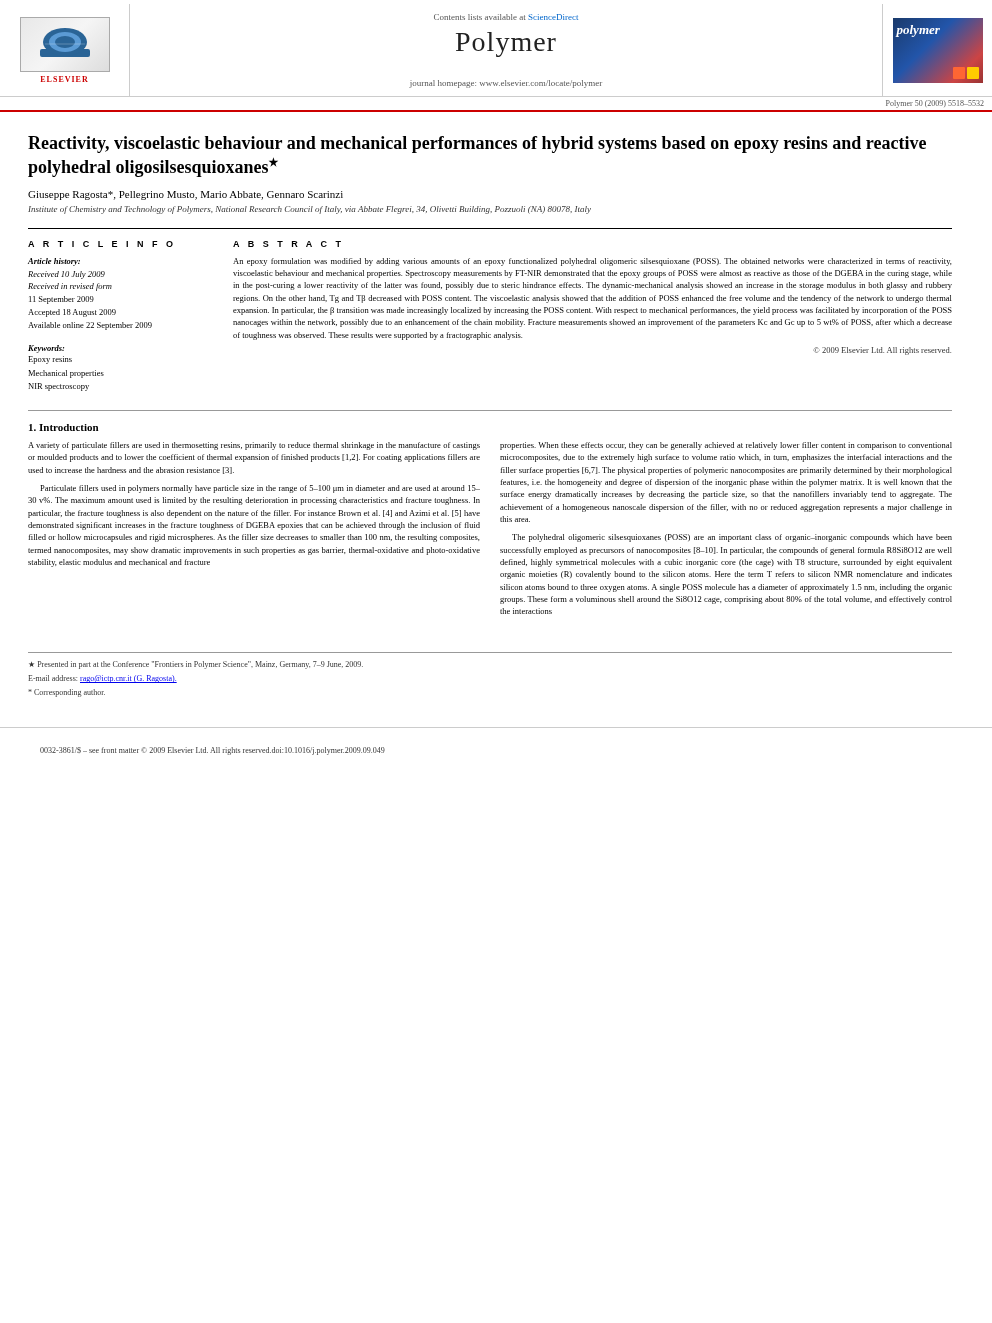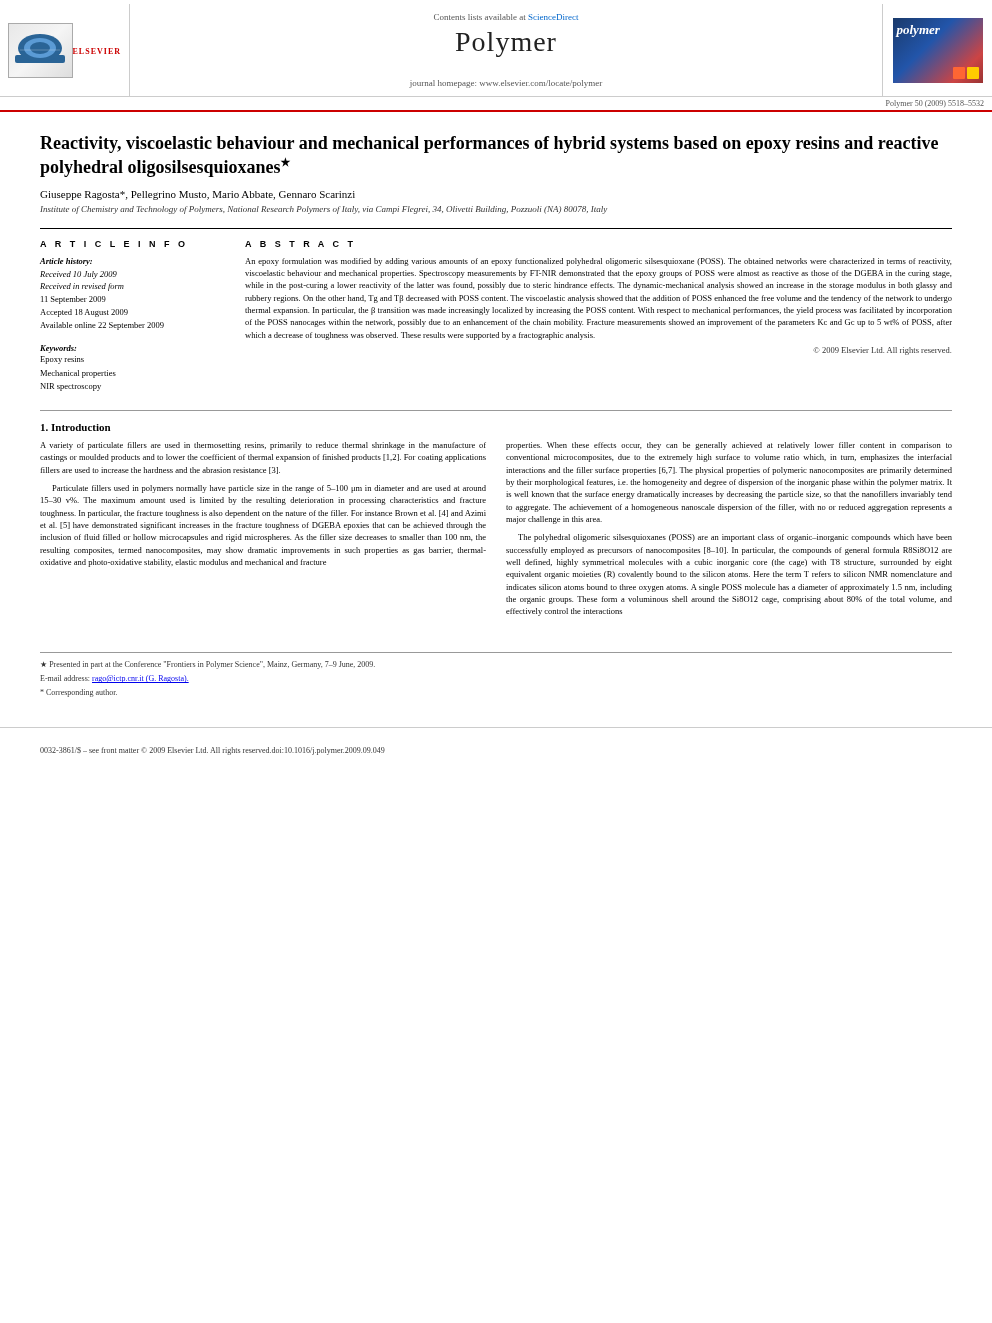--- a/index.html
+++ b/index.html
@@ -23,21 +23,21 @@
       align-items: stretch;
       border-bottom: 1px solid #ccc;
     }
     .elsevier-logo-area {
       width: 130px;
       border-right: 1px solid #ccc;
       display: flex;
       align-items: center;
       justify-content: center;
       padding: 8px;
-      flex-direction: row;
+      flex-direction: column;
     }
     .elsevier-logo-box {
       width: 90px;
       height: 55px;
       border: 1px solid #aaa;
       display: flex;
       flex-direction: column;
       align-items: center;
       justify-content: center;
       font-size: 7px;
@@ -107,21 +107,21 @@
     }
     .journal-ref-line {
       text-align: right;
       font-size: 8px;
       color: #555;
       padding: 2px 8px;
     }
 
     
     .article-container {
-      padding: 20px 40px 20px 40px;
+      padding: 20px 40px 20px 28px;
     }
 
     
     .article-title {
       font-size: 18px;
       font-weight: bold;
       color: #000;
       margin-bottom: 8px;
       line-height: 1.3;
       font-family: 'Times New Roman', Times, serif;
@@ -323,21 +323,21 @@
 <div class="article-container">
 
   <div class="article-title">
     <span>Reactivity, viscoelastic behaviour and mechanical performances of hybrid systems based on epoxy resins and reactive polyhedral oligosilsesquioxanes</span><sup>★</sup>
   </div>
 
   <div class="authors">
     <span>Giuseppe Ragosta*, Pellegrino Musto, Mario Abbate, Gennaro Scarinzi</span>
   </div>
 
-  <div class="affiliation">Institute of Chemistry and Technology of Polymers, National Research Polymers of Italy, via Campi Flegrei, 34, Olivetti Building, Pozzuoli (NA) 80078, Italy</div>
+  <div class="affiliation">Institute of Chemistry and Technology of Polymers, National Research Council of Italy, via Abbate Flegrei, 34, Olivetti Building, Pozzuoli (NA) 80078, Italy</div>
 
   <div class="two-col">
 
     <div class="left-col">
       <div class="section-header">A R T I C L E   I N F O</div>
       <div class="article-info-block">
         <div class="label">Article history:</div>
         <div class="sub-label">Received 10 July 2009</div>
         <div class="sub-label">Received in revised form</div>
         <div>11 September 2009</div>

